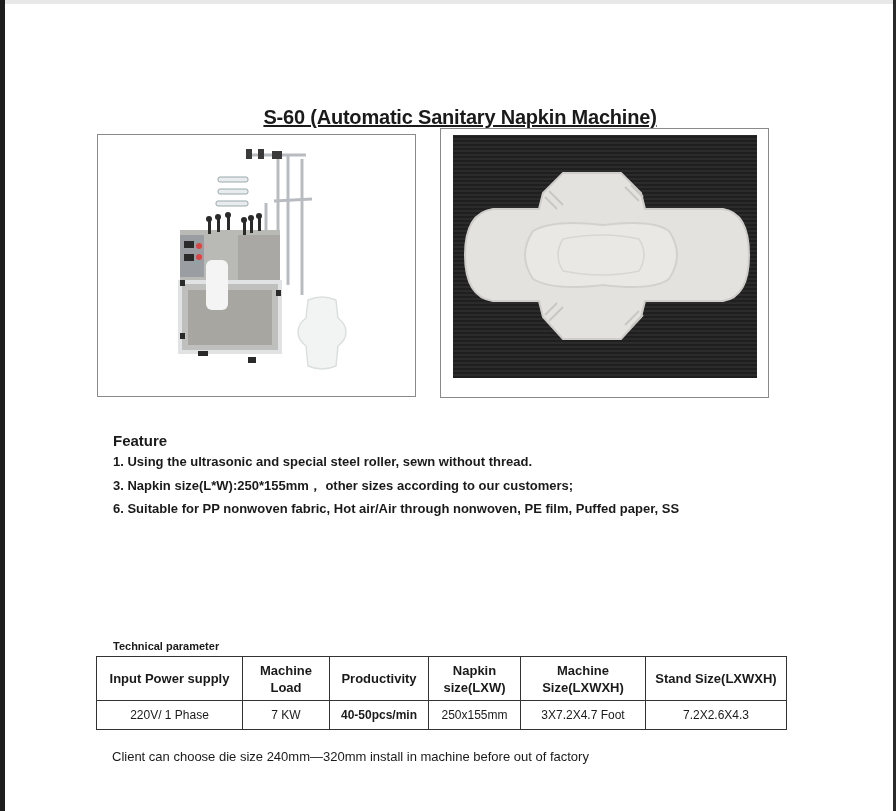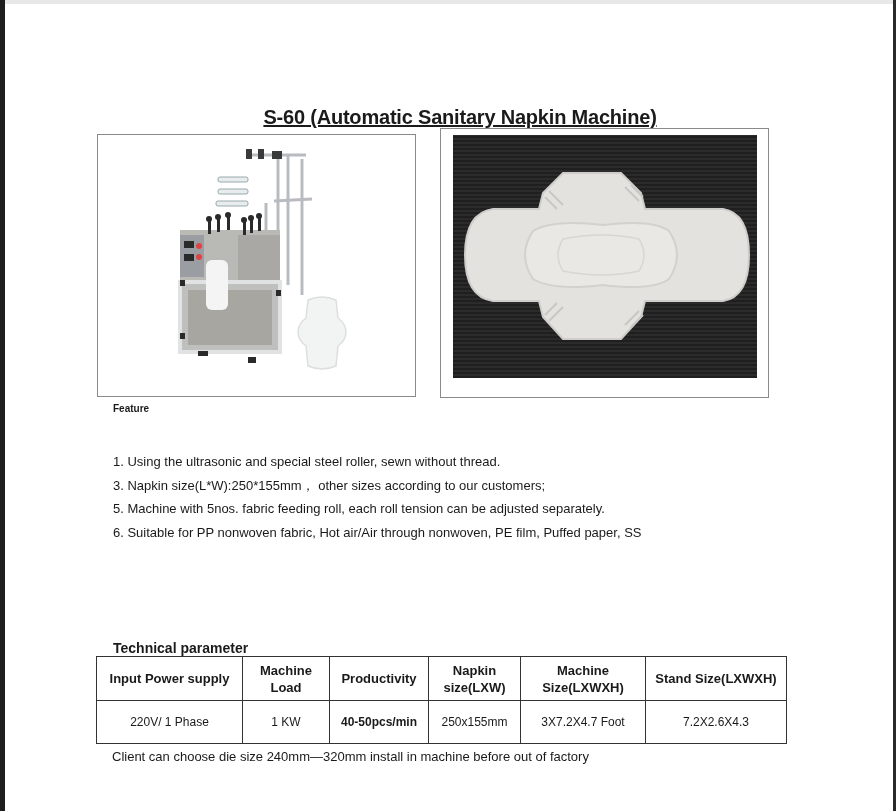--- a/index.html
+++ b/index.html
@@ -20,37 +20,37 @@
 
   .photo-frame { position: absolute; border: 1px solid #8a8a8a; background: #fff; overflow: hidden; }
   .photo-machine { left: 97px; top: 134px; width: 319px; height: 263px; }
   .photo-pad { left: 440px; top: 128px; width: 329px; height: 270px; }
 
   .pad-bg {
     position: absolute; left: 12px; top: 6px; width: 304px; height: 243px;
     background: repeating-linear-gradient(0deg, #1f1f1f 0px, #1f1f1f 2px, #2b2b2b 2px, #2b2b2b 4px);
   }
 
-  .feature-heading { position: absolute; left: 113px; top: 403px; font-size: 10px; font-weight: bold; }
+  .feature-heading { position: absolute; left: 113px; top: 432px; font-size: 15px; font-weight: bold; }
   .feature-list { position: absolute; left: 113px; top: 450px; width: 640px; list-style: none; }
-  .feature-list li { font-size: 13px; line-height: 23.5px; color: #1a1a1a; }
+  .feature-list li { font-size: 13px; line-height: 23.5px; color: #1a1a1a; font-weight: bold; }
   .feature-list li .cont { display: block; padding-left: 15px; line-height: 20px; }
 
-  .tech-label { position: absolute; left: 113px; top: 640px; font-size: 14px; font-weight: bold; }
+  .tech-label { position: absolute; left: 113px; top: 640px; font-size: 11px; font-weight: bold; }
 
   table.params {
     position: absolute; left: 96px; top: 656px; width: 690px;
     border-collapse: collapse; table-layout: fixed;
   }
   table.params th, table.params td {
     border: 1.5px solid #333; text-align: center; vertical-align: middle;
     font-size: 12.5px; color: #1a1a1a;
   }
   table.params th { font-weight: bold; height: 44px; line-height: 17px; font-size: 13px; }
-  table.params td { height: 43px; font-size: 12px; }
+  table.params td { height: 29px; font-size: 12px; }
   td.red { color: #d9363e; font-weight: bold; }
 
   .footer-note { position: absolute; left: 112px; top: 749px; font-size: 13px; color: #1a1a1a; }
 </style>
 </head>
 <body>
 
 <div class="top-strip"></div>
 <div class="left-edge"></div>
 <div class="right-edge"></div>
@@ -133,21 +133,20 @@
     </g>
     <path d="M80 96 Q100 84 150 90 Q200 84 216 96 Q232 120 216 144 Q200 156 150 150 Q100 156 80 144 Q64 120 80 96 Z" fill="#eae8e5" stroke="#d3d1ce" stroke-width="2"></path>
     <path d="M110 104 Q150 96 186 104 Q196 120 186 136 Q150 144 110 136 Q100 120 110 104 Z" fill="none" stroke="#d8d6d3" stroke-width="1.5"></path>
   </svg>
 </div>
 
 <div class="feature-heading">Feature</div>
 <ol class="feature-list">
   <li><span>1. Using the ultrasonic and special steel roller, sewn without thread.</span></li>
   <li><span>3. Napkin size(L*W):250*155mm， other sizes according to our customers;</span></li>
-  <li><span>5. Machine with 5nos. fabric feeding roll, each roll tension can be adjusted separately.</span></li>
   <li><span>6. Suitable for PP nonwoven fabric, Hot air/Air through nonwoven, PE film, Puffed paper, SS</span></li>
 </ol>
 
 <div class="tech-label">Technical parameter</div>
 <table class="params">
   <colgroup>
     <col style="width:146px">
       <col style="width:87px">
       <col style="width:99px">
       <col style="width:92px">
@@ -160,21 +159,21 @@
       <th><span>Machine</span><br><span>Load</span></th>
       <th><span>Productivity</span></th>
       <th><span>Napkin</span><br><span>size(LXW)</span></th>
       <th><span>Machine</span><br><span>Size(LXWXH)</span></th>
       <th><span>Stand Size(LXWXH)</span></th>
     </tr>
   </thead>
   <tbody>
     <tr>
       <td>220V/ 1 Phase</td>
-      <td>1 KW</td>
+      <td>7 KW</td>
       <td class="red">40-50pcs/min</td>
       <td>250x155mm</td>
       <td>3X7.2X4.7 Foot</td>
       <td>7.2X2.6X4.3</td>
     </tr>
   </tbody>
 </table>
 
 <div class="footer-note">Client can choose die size 240mm—320mm install in machine before out of factory</div>
 

